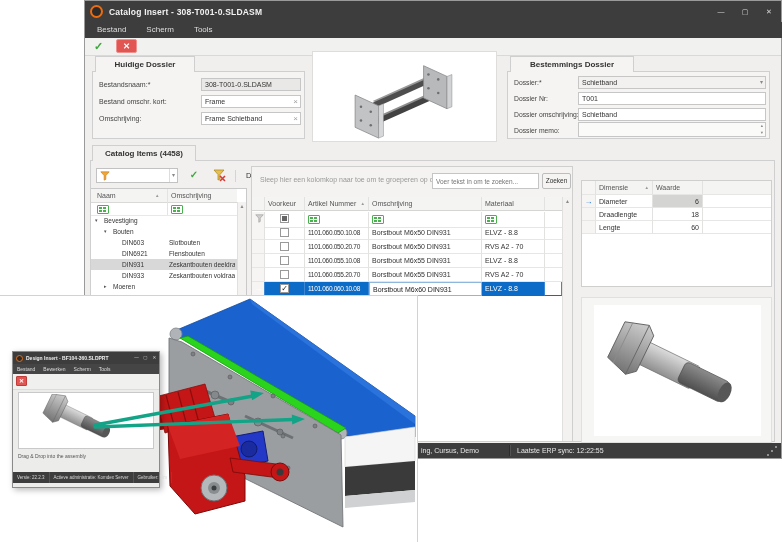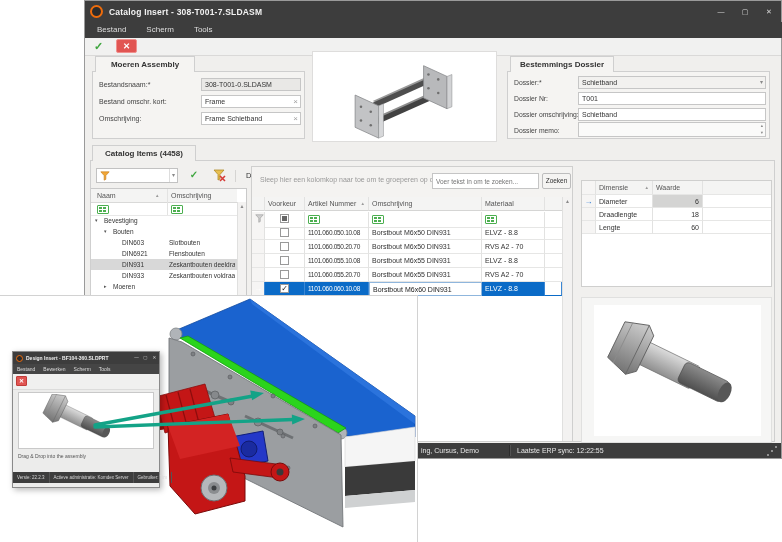--- a/index.html
+++ b/index.html
@@ -113,40 +113,40 @@
   #dstatus span{font-size:4.5px;color:#d8d8d8;padding:0 4px;border-right:1px solid #555;line-height:11px;white-space:nowrap;}
   svg{display:block;}
 </style>
 </head>
 <body>
 
 <div id="win">
 
   <div id="titlebar">
     <div id="appicon"></div>
-    <div id="title">Catalog Insert - 308-T001-7.SLDASM</div>
+    <div id="title">Catalog Insert - 308-T001-0.SLDASM</div>
     <div id="wcontrols">
       <span>—</span>
       <span>▢</span>
       <span>✕</span>
     </div>
   </div>
 
   <div id="menubar">
     <span>Bestand</span>
     <span>Scherm</span>
     <span>Tools</span>
   </div>
 
   <div id="maintb">
     <div class="tbtn" id="btn-ok">✓</div>
     <div class="tbtn" id="btn-cancel">✕</div>
   </div>
 
-  <div class="tab" style="left:10px;top:55px;width:100px;">Moeren Assembly</div>
+  <div class="tab" style="left:10px;top:55px;width:100px;">Huidige Dossier</div>
   <div class="gbox" style="left:7px;top:70px;width:213px;height:68px;">
     <span class="lbl" style="left:6px;top:6px;">Bestandsnaam:*</span>
     <div class="fld ro" style="left:108px;top:6px;width:100px;">
       <span>308-T001-0.SLDASM</span>
     </div>
     <span class="lbl" style="left:6px;top:23px;">Bestand omschr. kort:</span>
     <div class="fld" style="left:108px;top:23px;width:100px;">
       <span>Frame</span>
       <span class="clr">×</span>
     </div>
@@ -171,21 +171,21 @@
         <circle cx="127" cy="42" r="1.3" fill="#6f6f6f"></circle>
       <polygon points="42,44 66,55 66,88 42,77" fill="#c2c3c5" stroke="#86888a" stroke-width="0.8"></polygon>
       <polygon points="66,55 71,53 71,86 66,88" fill="#d7d8da" stroke="#86888a" stroke-width="0.5"></polygon>
       <circle cx="48" cy="56" r="1.3" fill="#6f6f6f"></circle>
         <circle cx="58" cy="61" r="1.3" fill="#6f6f6f"></circle>
       <circle cx="48" cy="70" r="1.3" fill="#6f6f6f"></circle>
         <circle cx="58" cy="75" r="1.3" fill="#6f6f6f"></circle>
     </svg>
   </div>
 
-  <div class="tab" style="left:425px;top:55px;width:104px;">Bestemmings Dossier</div>
+  <div class="tab" style="left:425px;top:55px;width:124px;">Bestemmings Dossier</div>
   <div class="gbox" style="left:422px;top:70px;width:263px;height:68px;">
     <span class="lbl" style="left:6px;top:4px;font-size:6.8px;">Dossier:*</span>
     <div class="fld" style="left:70px;top:4px;width:188px;background:#f2f1ef;">
       <span>Schietband</span>
       <span class="dd">▾</span>
     </div>
     <span class="lbl" style="left:6px;top:20px;font-size:6.8px;">Dossier Nr:</span>
     <div class="fld" style="left:70px;top:20px;width:188px;">
       <span>T001</span>
     </div>

